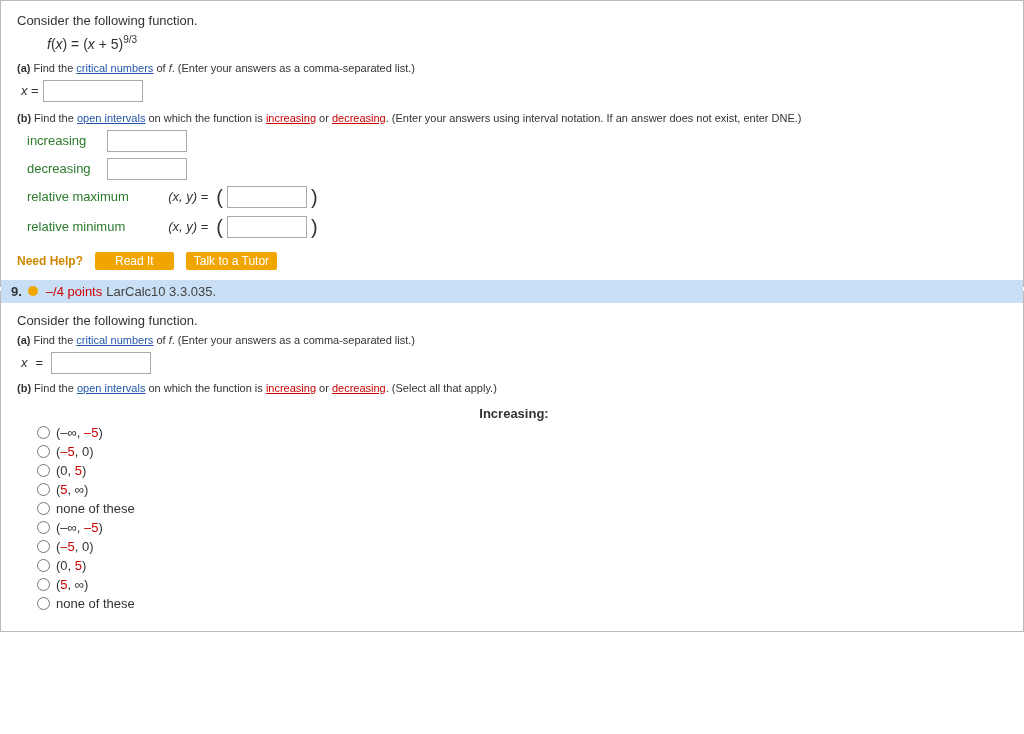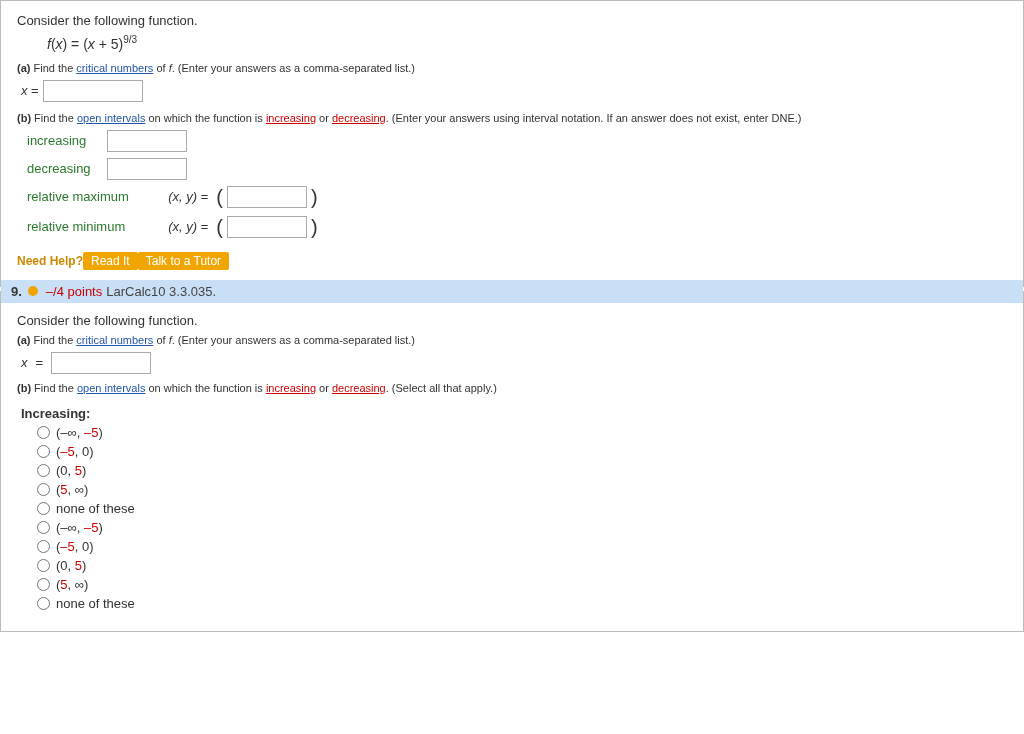--- a/index.html
+++ b/index.html
@@ -87,34 +87,34 @@
     .input-label {
       width: 90px;
       font-size: 13px;
       color: #2c7a2c;
     }
 
     .need-help-row {
       margin-top: 14px;
       display: flex;
       align-items: center;
-      gap: 0;
+      gap: 12px;
     }
 
     .need-help-text {
       font-size: 12px;
       color: #cc8800;
       font-weight: bold;
     }
 
     .btn-read {
       background: #f0a500;
       color: #fff;
       border: none;
-      padding: 2px 8px;
+      padding: 2px 20px;
       font-size: 12px;
       cursor: pointer;
       border-radius: 2px;
     }
 
     .btn-tutor {
       background: #f0a500;
       color: #fff;
       border: none;
       padding: 2px 8px;
@@ -175,20 +175,21 @@
     sup {
       font-size: 10px;
     }
 
     .sub-section-label {
       font-size: 13px;
       font-weight: bold;
       margin-top: 12px;
       margin-bottom: 4px;
       margin-left: 4px;
+      text-align: center;
     }
 
     .x-input-row {
       display: flex;
       align-items: center;
       margin-bottom: 8px;
       margin-left: 4px;
       gap: 4px;
     }
 

